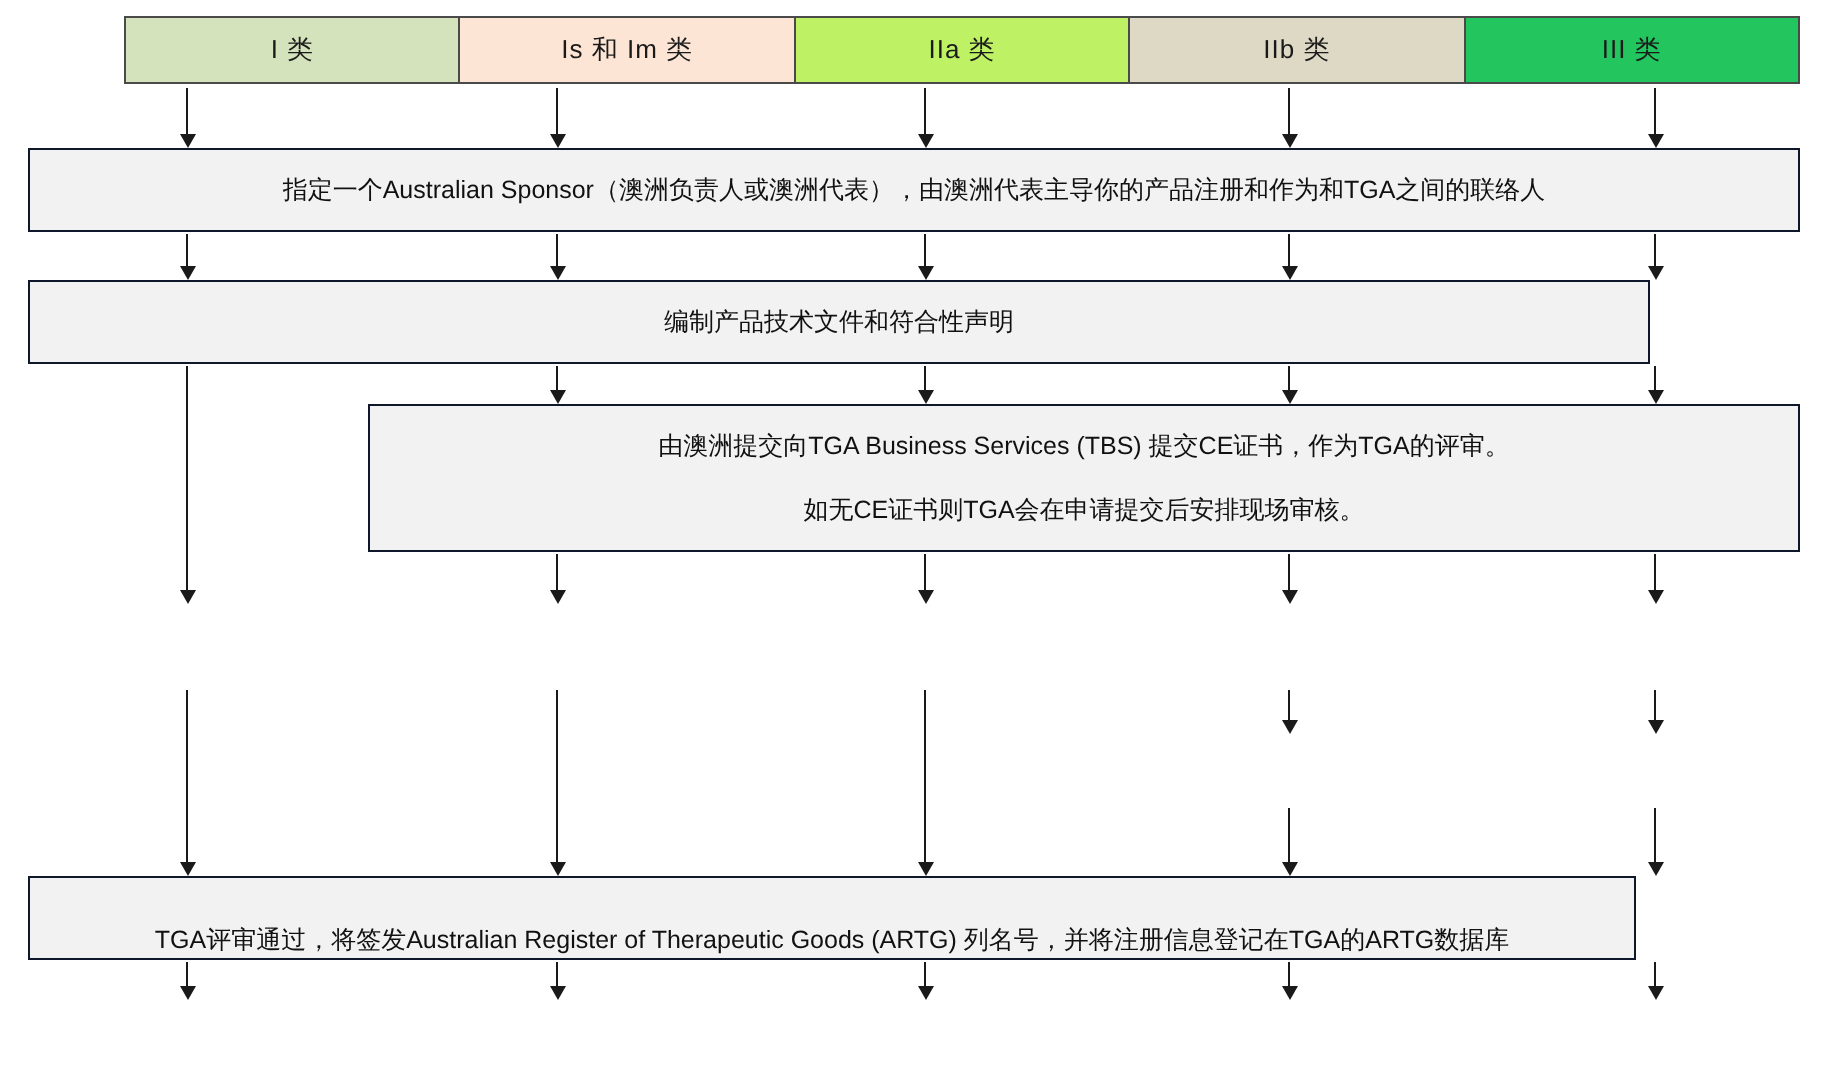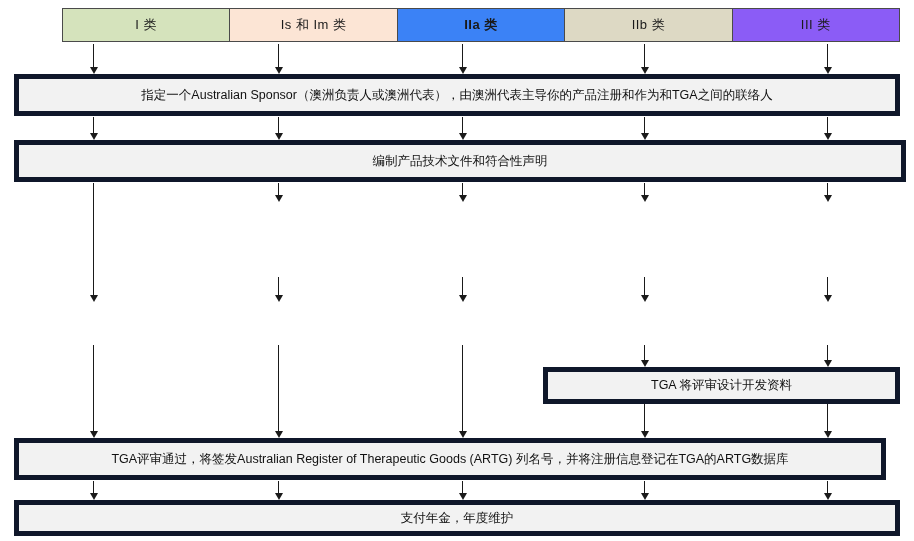--- a/index.html
+++ b/index.html
@@ -39,39 +39,39 @@
     font-size: 13px;
     letter-spacing: 0.5px;
     box-sizing: border-box;
   }
   .class-box:first-child { margin-left: 0; }
 
   
   .pbox {
     position: absolute;
     background: #f2f2f2;
-    border: 5px solid #0f172a;
+    border: 1px solid #0f172a;
     box-sizing: border-box;
     display: flex;
     flex-direction: column;
     align-items: center;
     justify-content: center;
     font-size: 12.5px;
     line-height: 1.45;
     text-align: center;
     color: #111;
   }
   .pbox .line2 { margin-top: 14px; }
 
   #box-sponsor   { left: 14px;  top: 74px;  width: 886px; height: 42px; }
-  #box-techfile  { left: 14px;  top: 140px; width: 892px; height: 42px; }
+  #box-techfile  { left: 14px;  top: 140px; width: 811px; height: 42px; }
   #box-tbs       { left: 184px; top: 202px; width: 716px; height: 74px; }
   #box-apply     { left: 14px;  top: 302px; width: 886px; height: 42px; }
   #box-design    { left: 543px; top: 367px; width: 357px; height: 37px; }
-  #box-artg      { left: 14px;  top: 438px; width: 872px; height: 42px; }
+  #box-artg      { left: 14px;  top: 438px; width: 804px; height: 42px; justify-content: flex-end; }
   #box-annual    { left: 14px;  top: 500px; width: 886px; height: 36px; }
 
   
   .conn {
     position: absolute;
     width: 1px;
     background: #1a1a1a;
   }
   .arrowhead {
     position: absolute;
@@ -87,52 +87,50 @@
 
 <div id="canvas">
 
   <div class="class-row">
     <div class="class-box" id="cls0" style="background: rgb(213, 227, 188); margin-left: 48px;">
       <span>I 类</span>
     </div>
     <div class="class-box" id="cls1" style="background: rgb(252, 229, 213); text-align: right;">
       <span>Is 和 Im 类</span>
     </div>
-    <div class="class-box" id="cls2" style="background: #3b82f6; font-weight: bold;">
+    <div class="class-box" id="cls2" style="background: #bef264;">
       <span>IIa 类</span>
     </div>
     <div class="class-box" id="cls3" style="background: rgb(221, 217, 196);">
       <span>IIb 类</span>
     </div>
-    <div class="class-box" id="cls4" style="background: #8b5cf6;">
+    <div class="class-box" id="cls4" style="background: #22c55e;">
       <span>III 类</span>
     </div>
   </div>
 
   <div class="pbox" id="box-sponsor">
     <span>指定一个Australian Sponsor（澳洲负责人或澳洲代表），由澳洲代表主导你的产品注册和作为和TGA之间的联络人</span>
   </div>
 
   <div class="pbox" id="box-techfile">
     <span>编制产品技术文件和符合性声明</span>
   </div>
 
+  <div class="pbox" id="box-tbs">
+    <span>由澳洲提交向TGA Business Services (TBS) 提交CE证书，作为TGA的评审。</span>
+    <span class="line2">如无CE证书则TGA会在申请提交后安排现场审核。</span>
+  </div>
 
 
-  <div class="pbox" id="box-design">
-    <span>TGA 将评审设计开发资料</span>
-  </div>
 
   <div class="pbox" id="box-artg">
     <span>TGA评审通过，将签发Australian Register of Therapeutic Goods (ARTG) 列名号，并将注册信息登记在TGA的ARTG数据库</span>
   </div>
 
-  <div class="pbox" id="box-annual">
-    <span>支付年金，年度维护</span>
-  </div>
 
   <div id="connector-layer">
       <div class="conn" style="left: 93px; top: 44px; height: 24px; background: rgb(26, 26, 26);"></div>
       <div class="arrowhead" style="left: 89.5px; top: 67px; border-top-color: rgb(26, 26, 26);"></div>
       <div class="conn" style="left: 278px; top: 44px; height: 24px; background: rgb(26, 26, 26);"></div>
       <div class="arrowhead" style="left: 274.5px; top: 67px; border-top-color: rgb(26, 26, 26);"></div>
       <div class="conn" style="left: 462px; top: 44px; height: 24px; background: rgb(26, 26, 26);"></div>
       <div class="arrowhead" style="left: 458.5px; top: 67px; border-top-color: rgb(26, 26, 26);"></div>
       <div class="conn" style="left: 644px; top: 44px; height: 24px; background: rgb(26, 26, 26);"></div>
       <div class="arrowhead" style="left: 640.5px; top: 67px; border-top-color: rgb(26, 26, 26);"></div>

